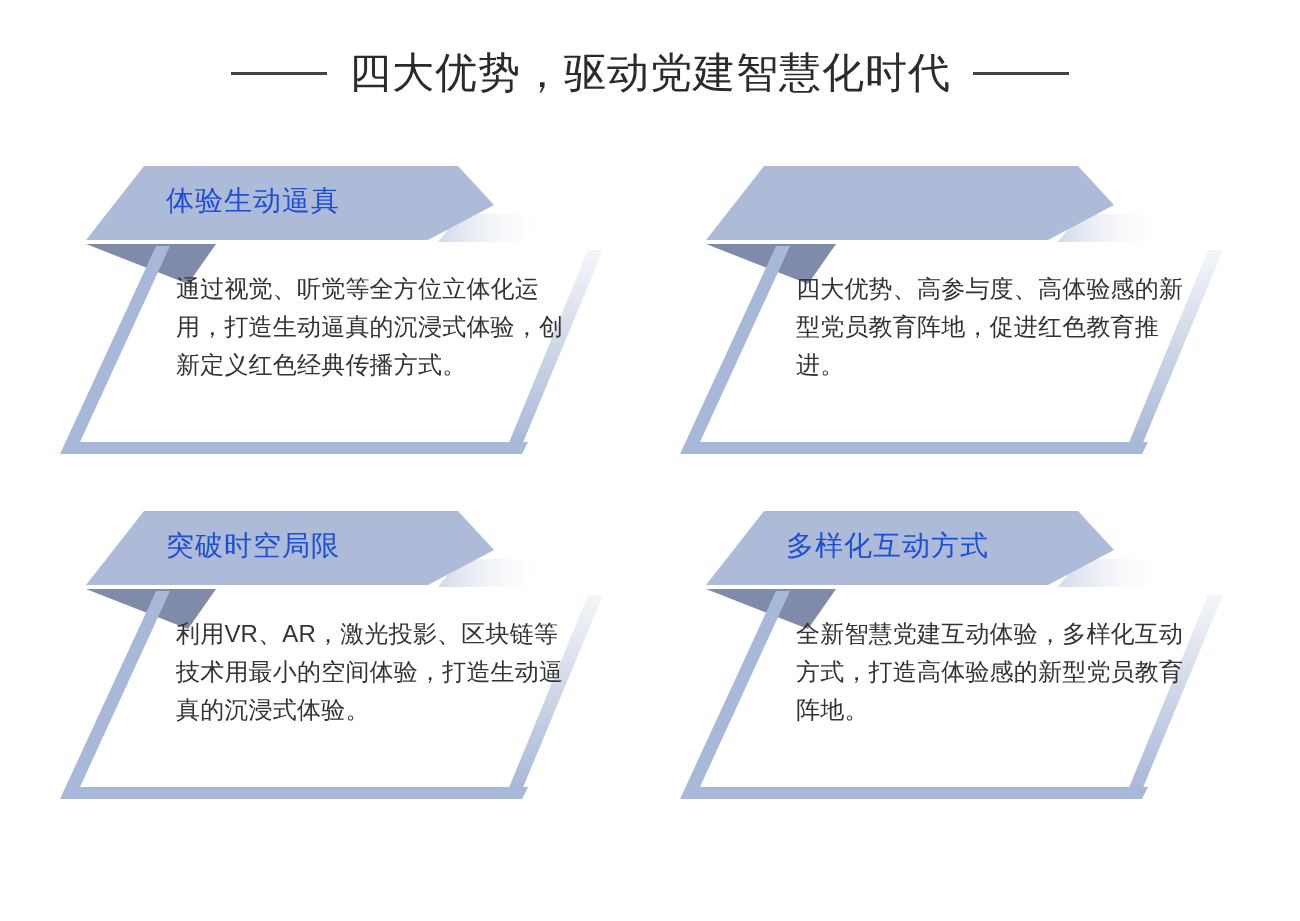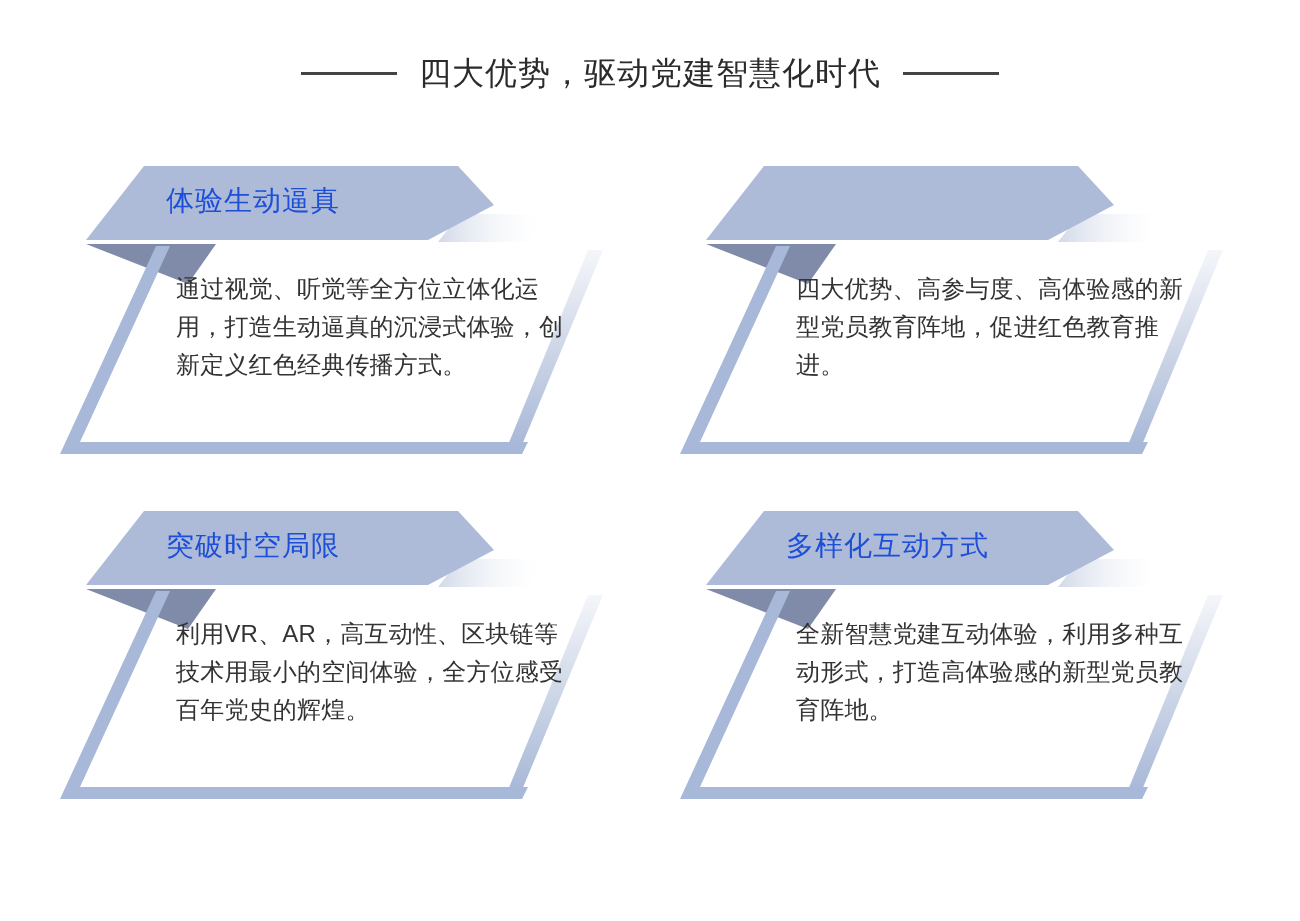--- a/index.html
+++ b/index.html
@@ -27,21 +27,21 @@
     justify-content: center;
     gap: 22px;
   }
   .rule {
     width: 96px;
     height: 3px;
     background: #444444;
     flex: 0 0 auto;
   }
   #heading-text {
-    font-size: 32px;
+    font-size: 42px;
     font-weight: 500;
     color: #2b2b2b;
     letter-spacing: 1px;
     white-space: nowrap;
     line-height: 1;
   }
 
   
   .card {
     position: absolute;
@@ -153,21 +153,21 @@
         <stop offset="1" stop-color="#a8b8d8"></stop>
       </linearGradient>
     </defs>
     <path d="M 432 64 L 520 64 L 498 92 L 410 92 Z" fill="url(#g-shadow-2)"></path>
     <path d="M 116 16 L 430 16 L 466 55 L 400 90 L 58 90 Z" fill="#adbbd8"></path>
     <path d="M 58 94 L 188 94 L 160 134 Z" fill="#7f8ba8"></path>
     <path d="M 560 100 L 575 100 L 494 295 L 480 295 Z" fill="url(#g-right-2)"></path>
     <path d="M 128 96 L 142 96 L 52 292 L 500 292 L 494 304 L 32 304 Z" fill="#a8b8d8"></path>
   </svg>
   <div class="card-title">突破时空局限</div>
-  <div class="card-body">利用VR、AR，高互动性、区块链等技术用最小的空间体验，全方位感受百年党史的辉煌。</div>
+  <div class="card-body">利用VR、AR，激光投影、区块链等技术用最小的空间体验，打造生动逼真的沉浸式体验。</div>
 </div>
 
 <div class="card" id="card-3">
   <svg class="card-svg" viewBox="0 0 620 340">
     <defs>
       <linearGradient id="g-shadow-3" x1="0" y1="0" x2="1" y2="0">
         <stop offset="0" stop-color="#c9d2e4" stop-opacity="0.85"></stop>
         <stop offset="1" stop-color="#ffffff" stop-opacity="0"></stop>
       </linearGradient>
       <linearGradient id="g-right-3" x1="0" y1="0" x2="0" y2="1">
@@ -176,14 +176,14 @@
         <stop offset="1" stop-color="#a8b8d8"></stop>
       </linearGradient>
     </defs>
     <path d="M 432 64 L 520 64 L 498 92 L 410 92 Z" fill="url(#g-shadow-3)"></path>
     <path d="M 116 16 L 430 16 L 466 55 L 400 90 L 58 90 Z" fill="#adbbd8"></path>
     <path d="M 58 94 L 188 94 L 160 134 Z" fill="#7f8ba8"></path>
     <path d="M 560 100 L 575 100 L 494 295 L 480 295 Z" fill="url(#g-right-3)"></path>
     <path d="M 128 96 L 142 96 L 52 292 L 500 292 L 494 304 L 32 304 Z" fill="#a8b8d8"></path>
   </svg>
   <div class="card-title">多样化互动方式</div>
-  <div class="card-body">全新智慧党建互动体验，利用多种互动形式，打造高体验感的新型党员教育阵地。</div>
+  <div class="card-body">全新智慧党建互动体验，多样化互动方式，打造高体验感的新型党员教育阵地。</div>
 </div>
 
 </body></html>

